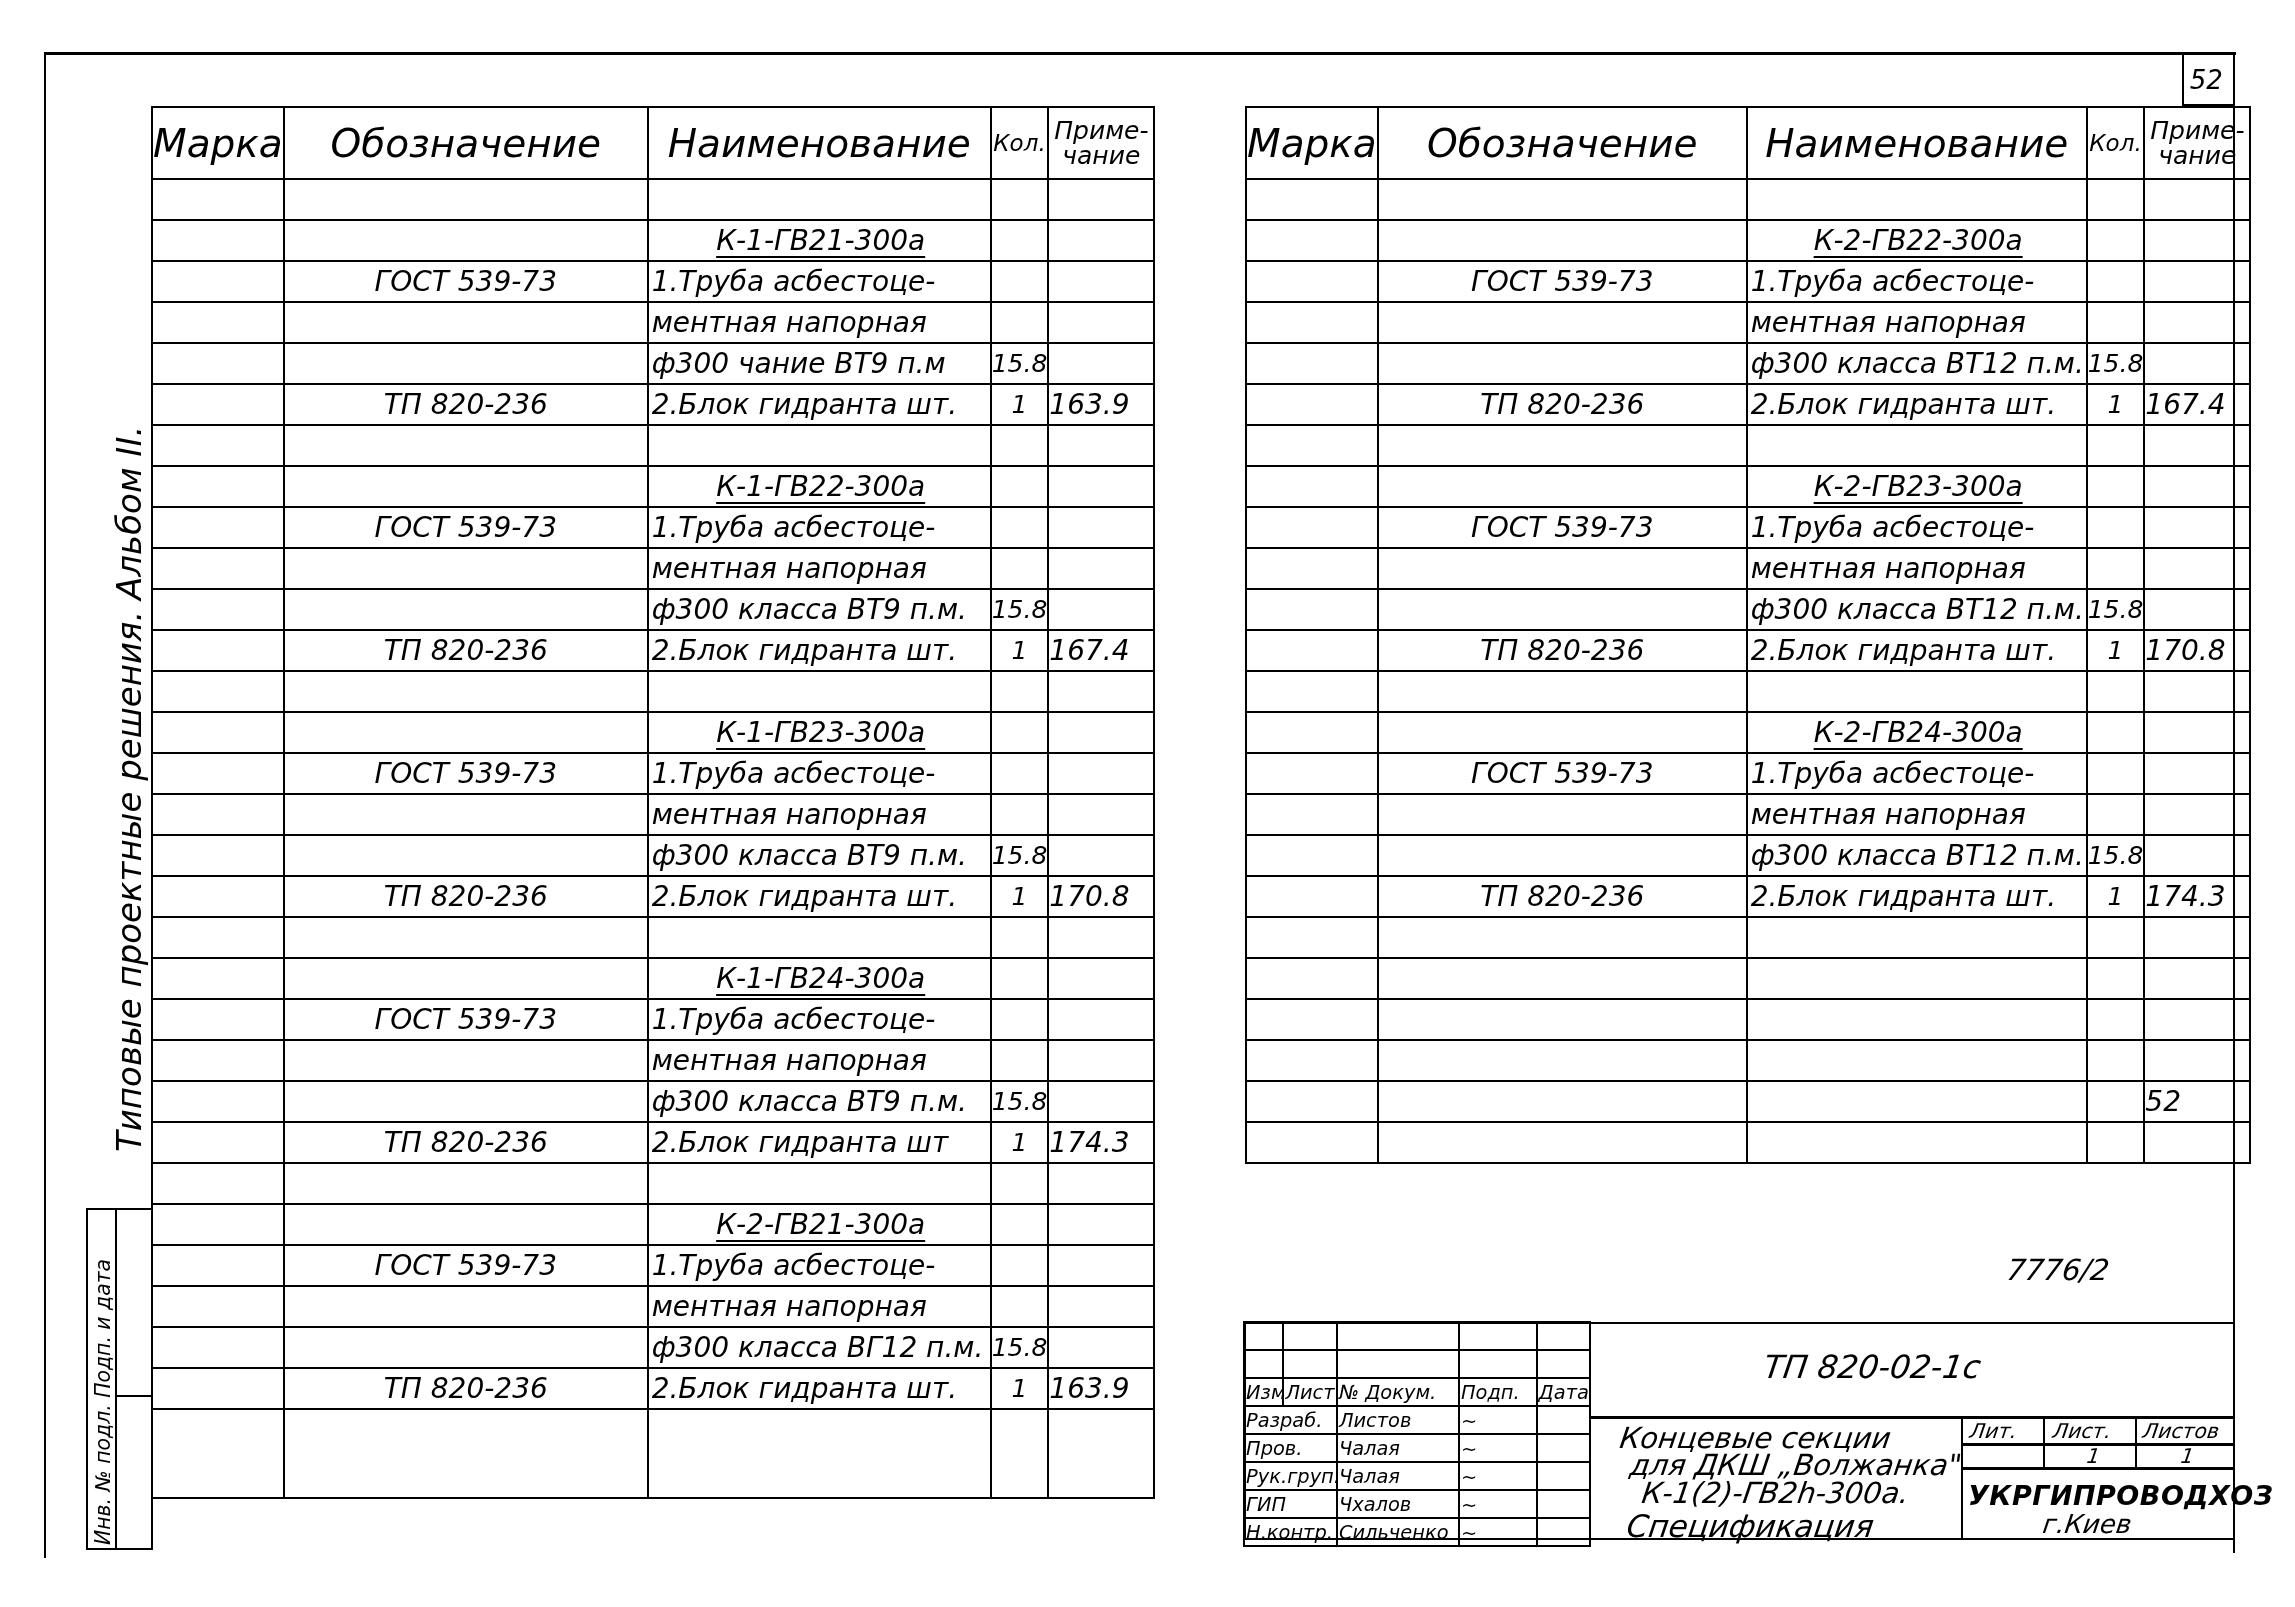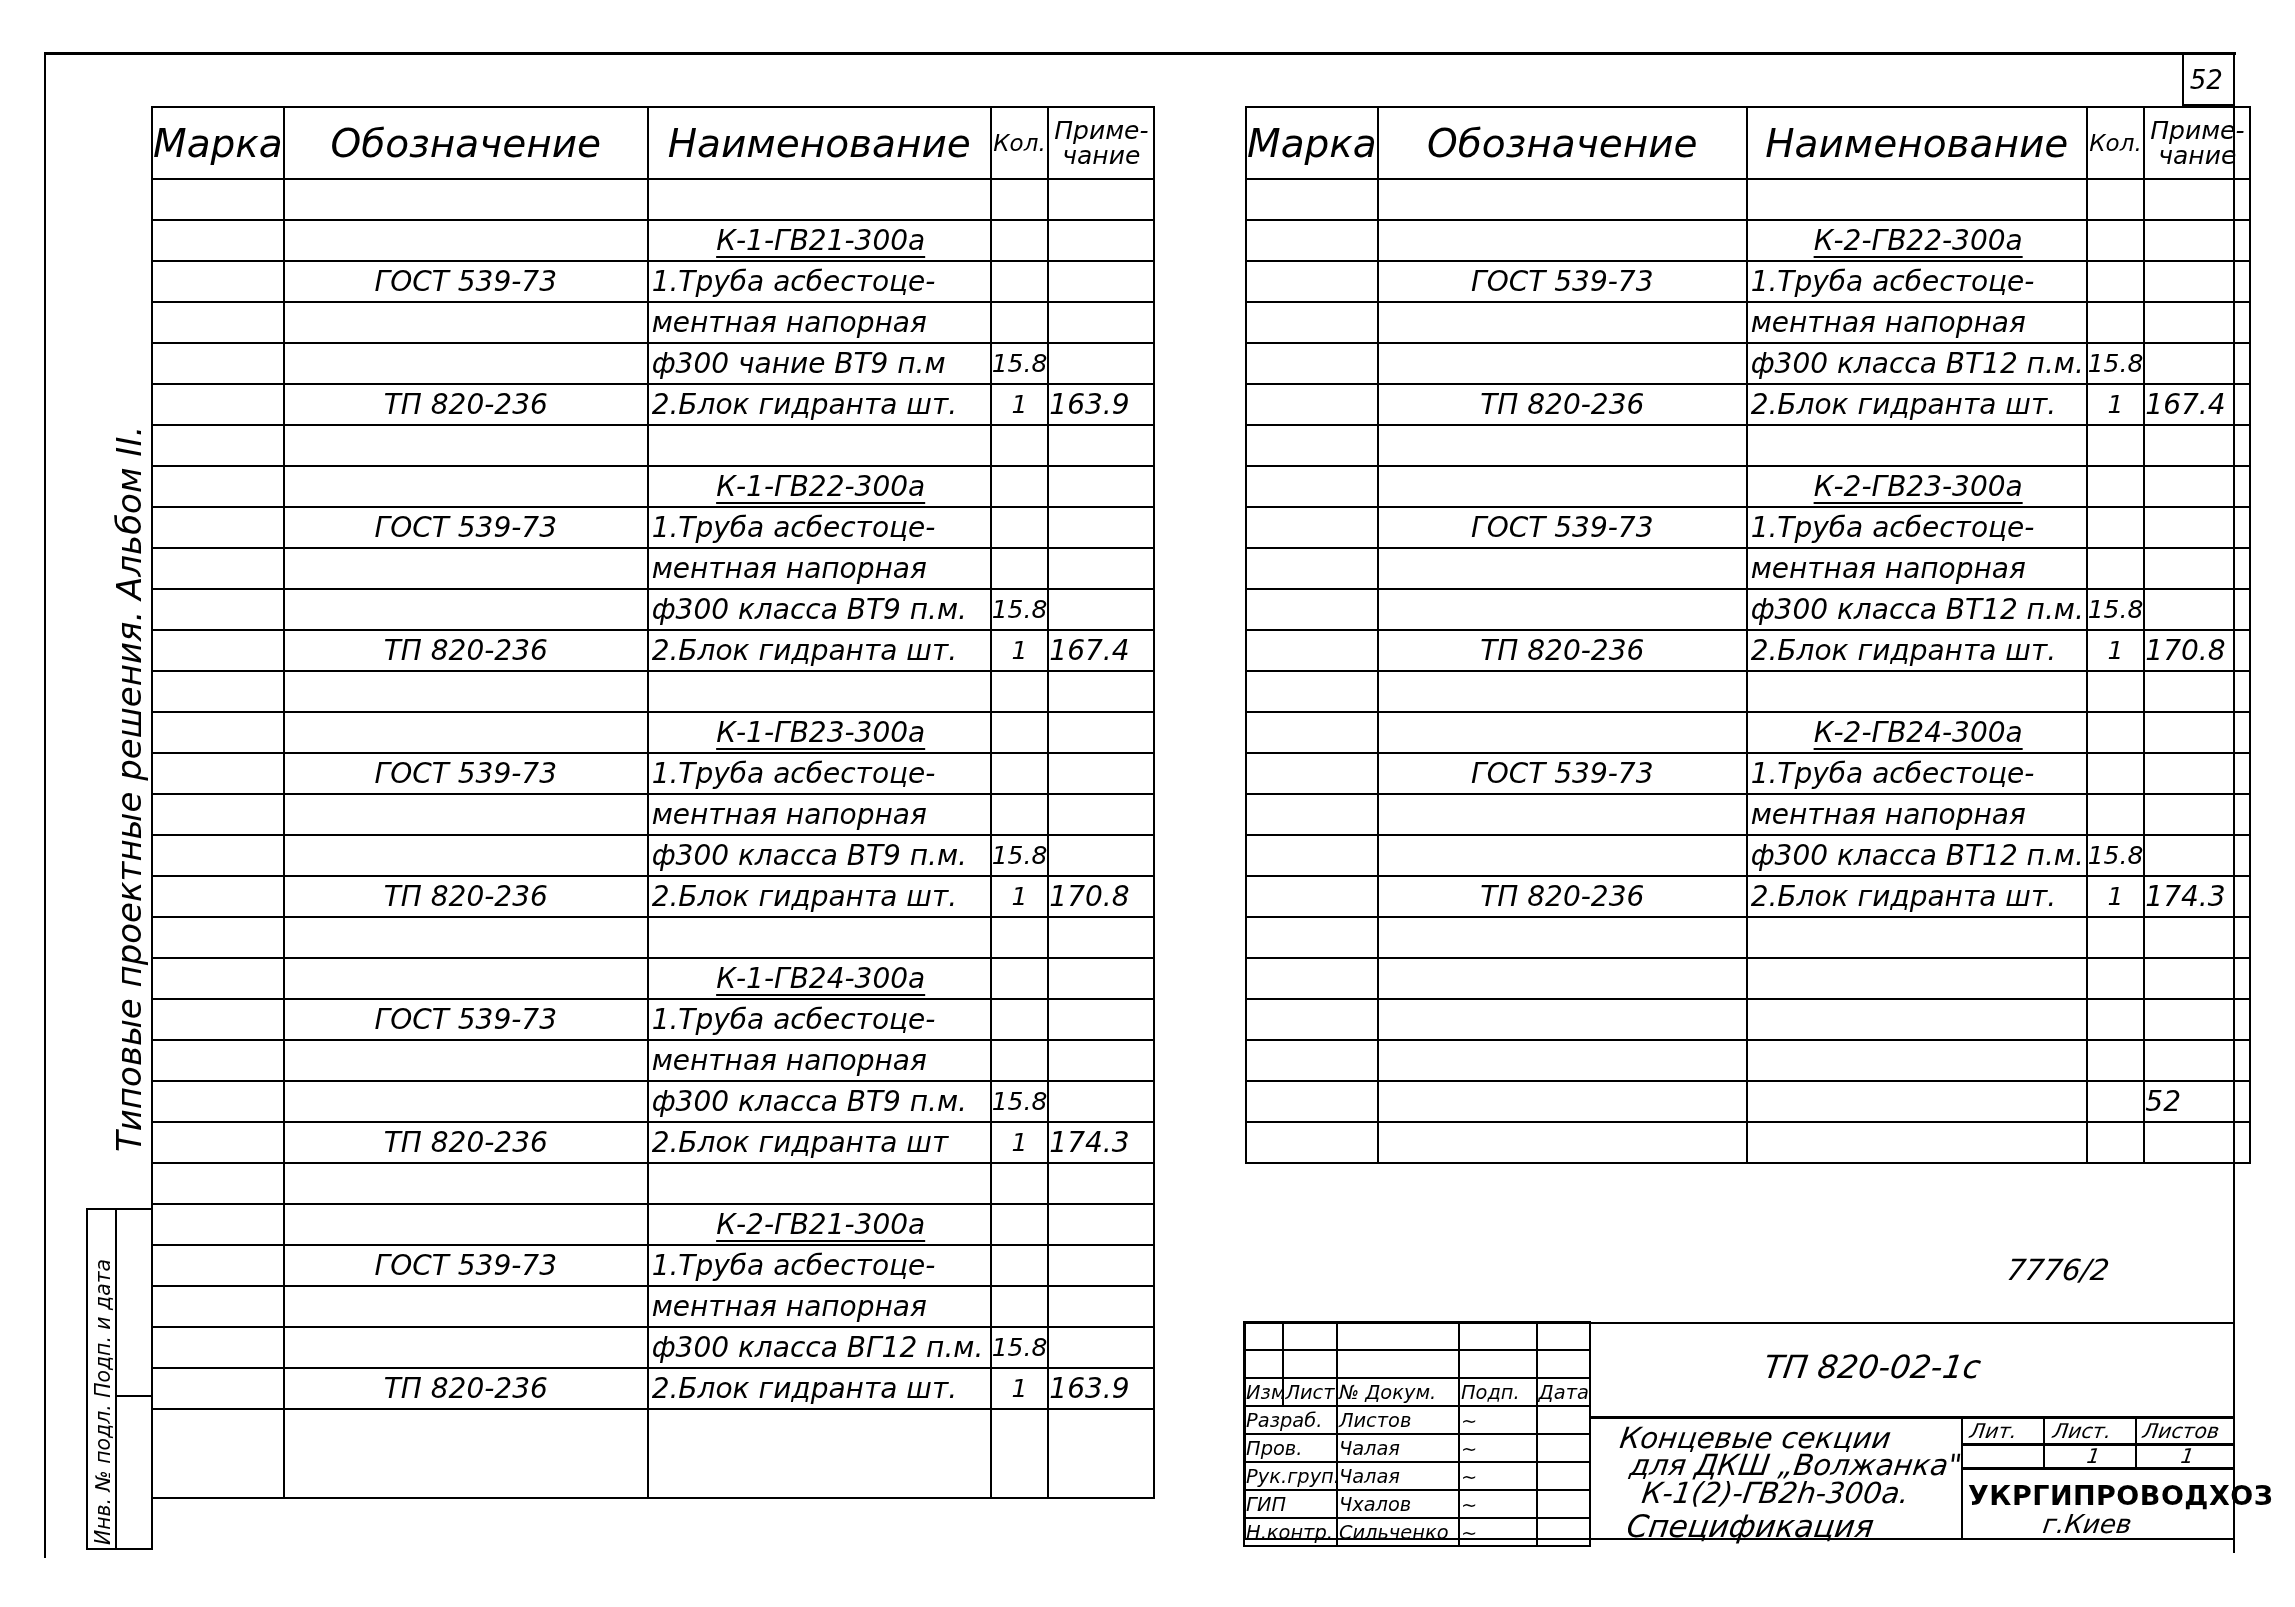--- a/index.html
+++ b/index.html
@@ -542,16 +542,16 @@
   <div class="hl" style="left:715px;top:143px;width:274px;"></div>
   <div class="vl" style="left:797px;top:92px;height:54px;"></div>
   <div class="vl" style="left:889px;top:92px;height:54px;"></div>
 
   <div class="txt" style="left:724px;top:97px;font-size:20.4px;">Лит.</div>
   <div class="txt" style="left:807px;top:97px;font-size:20.4px;">Лист.</div>
   <div class="txt" style="left:897px;top:97px;font-size:20.4px;">Листов</div>
   <div class="txt" style="left:841px;top:122px;font-size:20.4px;">1</div>
   <div class="txt" style="left:935px;top:122px;font-size:20.4px;">1</div>
 
-  <div style="position:absolute;left:722px;top:156px;font-size:27px;font-weight:bold;letter-spacing:0.5px;white-space:nowrap;">УКРГИПРОВОДХОЗ</div>
+  <div style="position:absolute;left:722px;top:156px;font-size:27px;font-weight:bold;letter-spacing:0.5px;white-space:nowrap;font-style:italic;">УКРГИПРОВОДХОЗ</div>
   <div class="txt" style="left:797px;top:187px;font-size:26px;">г.Киев</div>
 </div>
 
 
 </body></html>

